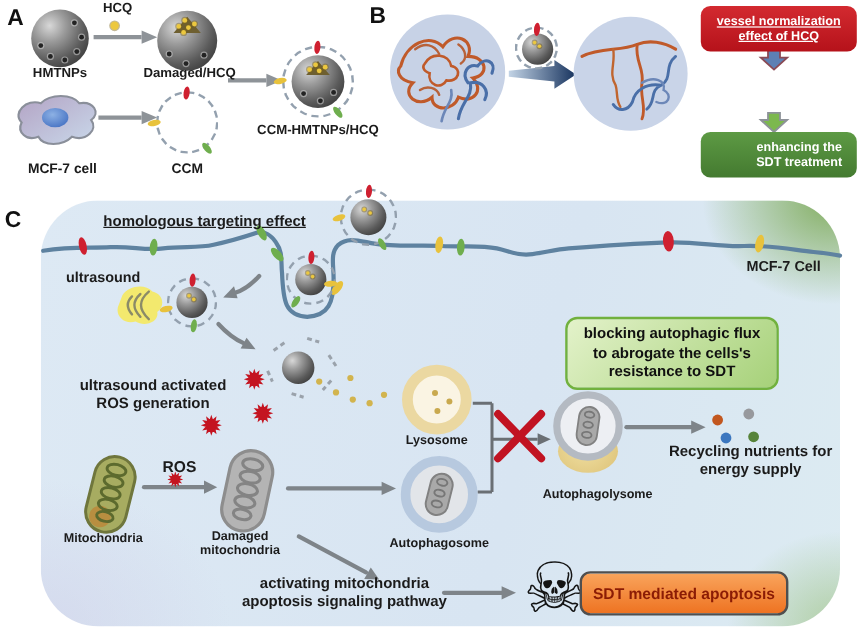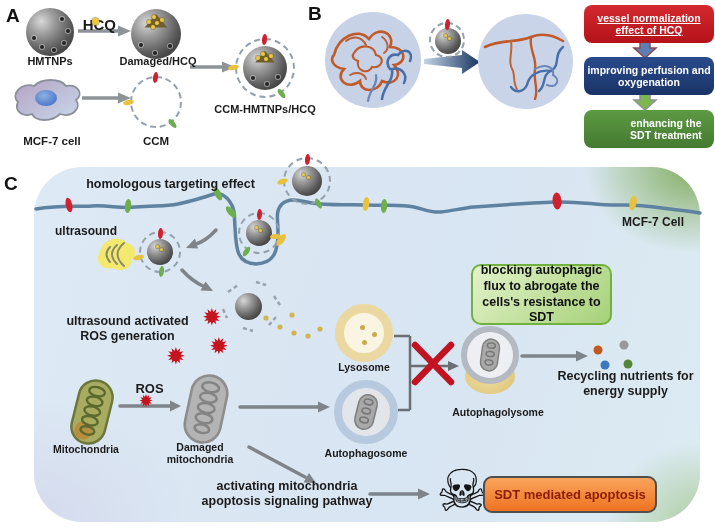--- a/index.html
+++ b/index.html
@@ -44,21 +44,21 @@
             display:flex;align-items:center;justify-content:center;}
   #autophagolysome{position:absolute;left:458px;top:326px;width:66px;height:72px;}
   #apl-yellow{position:absolute;left:7px;top:32px;width:50px;height:36px;border-radius:50%;
             background:radial-gradient(circle at 45% 35%,#f1e1a4,#dcc176);}
   #apl-circle{position:absolute;left:3px;top:0px;width:58px;height:58px;border-radius:50%;
             border:6px solid #b4bac2;background:#edeff3;box-sizing:border-box;
             display:flex;align-items:center;justify-content:center;}
   
   .ros-star{position:absolute;color:#c41420;font-size:20px;line-height:20px;width:20px;text-align:center;
             font-weight:bold;}
-  #blocking-box{position:absolute;left:471px;top:264px;width:141px;height:61px;border-radius:10px;
+  #blocking-box{position:absolute;left:471px;top:264px;width:178px;height:61px;border-radius:10px;
             border:2px solid #71b13e;background:linear-gradient(135deg,#e3f2ca,#a6d179);
             color:#101010;font-size:12.5px;font-weight:bold;display:flex;align-items:center;
             justify-content:center;text-align:center;line-height:1.25;padding:2px 6px;box-sizing:border-box;}
   #sdt-box{position:absolute;left:483px;top:476px;width:174px;height:37px;border-radius:9px;
             border:2px solid #4f4f4f;background:linear-gradient(180deg,#f9a45c,#ee7322);
             color:#8b1c05;font-size:13px;font-weight:bold;display:flex;align-items:center;
             justify-content:center;text-align:center;box-sizing:border-box;}
   #skull{position:absolute;left:430px;top:457px;width:64px;height:70px;font-size:58px;line-height:68px;
             color:#141414;text-align:center;}
   .down-arrow{position:absolute;}
@@ -168,21 +168,21 @@
   <div class="np-core z3" style="left:26px;top:8px;width:48px;height:48px;">
     <span class="pore" style="left:6px;top:28px;"></span>
     <span class="pore" style="left:14px;top:37px;"></span>
     <span class="pore" style="left:26px;top:40px;"></span>
     <span class="pore" style="left:36px;top:33px;"></span>
     <span class="pore" style="left:40px;top:21px;"></span>
     <span class="pore" style="left:34px;top:9px;"></span>
   </div>
   <div class="lbl z3" style="left:10px;top:55px;width:80px;font-size:11px;">HMTNPs</div>
 
-  <div class="lbl z3" style="left:80px;top:16px;width:36px;font-size:15px;text-align:right;">HCQ</div>
+  <div class="lbl z3" style="left:80px;top:1px;width:36px;font-size:11px;">HCQ</div>
   <span class="hcq-dot z3" style="left:92px;top:18px;width:7px;height:7px;"></span>
 
   <div class="np-core z3" style="left:131px;top:9px;width:50px;height:50px;">
     <span class="np-window" style="left:10px;top:4px;width:30px;height:24px;"></span>
     <span class="hcq-dot" style="left:21px;top:6px;width:4px;height:4px;"></span>
     <span class="hcq-dot" style="left:16px;top:11px;width:4px;height:4px;"></span>
     <span class="hcq-dot" style="left:24px;top:12px;width:4px;height:4px;"></span>
     <span class="hcq-dot" style="left:29px;top:9px;width:4px;height:4px;"></span>
     <span class="hcq-dot" style="left:20px;top:16px;width:4px;height:4px;"></span>
     <span class="pore" style="left:8px;top:34px;"></span>
@@ -263,26 +263,25 @@
         <path stroke="#c05a2a" stroke-width="2.6" d="M8,34 C24,26 40,30 54,24 C64,20 76,22 86,28"></path>
         <path stroke="#c05a2a" stroke-width="2.4" d="M54,24 C52,38 60,44 58,56 C56,68 62,76 58,86"></path>
         <path stroke="#c0652f" stroke-width="2" d="M34,28 C36,40 30,48 36,58 C38,64 36,70 40,76"></path>
         <path stroke="#4a6fa8" stroke-width="2.4" d="M86,34 C76,42 84,52 74,58 C64,62 70,72 62,78 M74,58 C62,56 52,62 50,72 C46,80 38,80 34,74"></path>
         <path stroke="#6c87b8" stroke-width="2" d="M58,56 C68,50 78,54 76,62 C84,66 80,76 70,72"></path>
       </g>
     </svg>
   </div>
 
   <div class="flow-box flow-red z3" style="top:5px;text-decoration:underline;">vessel normalization effect of HCQ</div>
-  <div class="flow-box flow-blue z3" style="top:57px;">improving perfusion and oxygenation</div>
   <div class="flow-box flow-green z3" style="top:110px;padding-left:37px;">enhancing the SDT treatment</div>
 
   <div class="panel-letter z3" style="left:4px;top:173px;">C</div>
 
-  <div class="lbl z3" style="left:78px;top:177px;width:185px;font-size:12.5px;">homologous targeting effect</div>
+  <div class="lbl z3" style="left:78px;top:177px;width:185px;font-size:12.5px;text-decoration:underline;">homologous targeting effect</div>
   <div class="lbl z3" style="left:610px;top:215px;width:86px;font-size:12px;">MCF-7 Cell</div>
   <div class="lbl z3" style="left:48px;top:224px;width:76px;font-size:12px;">ultrasound</div>
 
   <div class="abs z3" style="left:95px;top:237px;">
     <svg width="42" height="34" viewBox="0 0 42 34">
       <path d="M7,9 C12,1 26,-1 32,6 C41,8 43,18 36,23 C38,31 26,36 18,31 C8,34 0,25 4,17 Z" fill="#f3e96e"></path>
       <g fill="none" stroke="#8b8b68" stroke-width="2" stroke-linecap="round">
         <path d="M15,10 q-7,7 0,15"></path>
           <path d="M22,8 q-10,9 0,19"></path>
           <path d="M29,6 q-13,11 0,23"></path>

